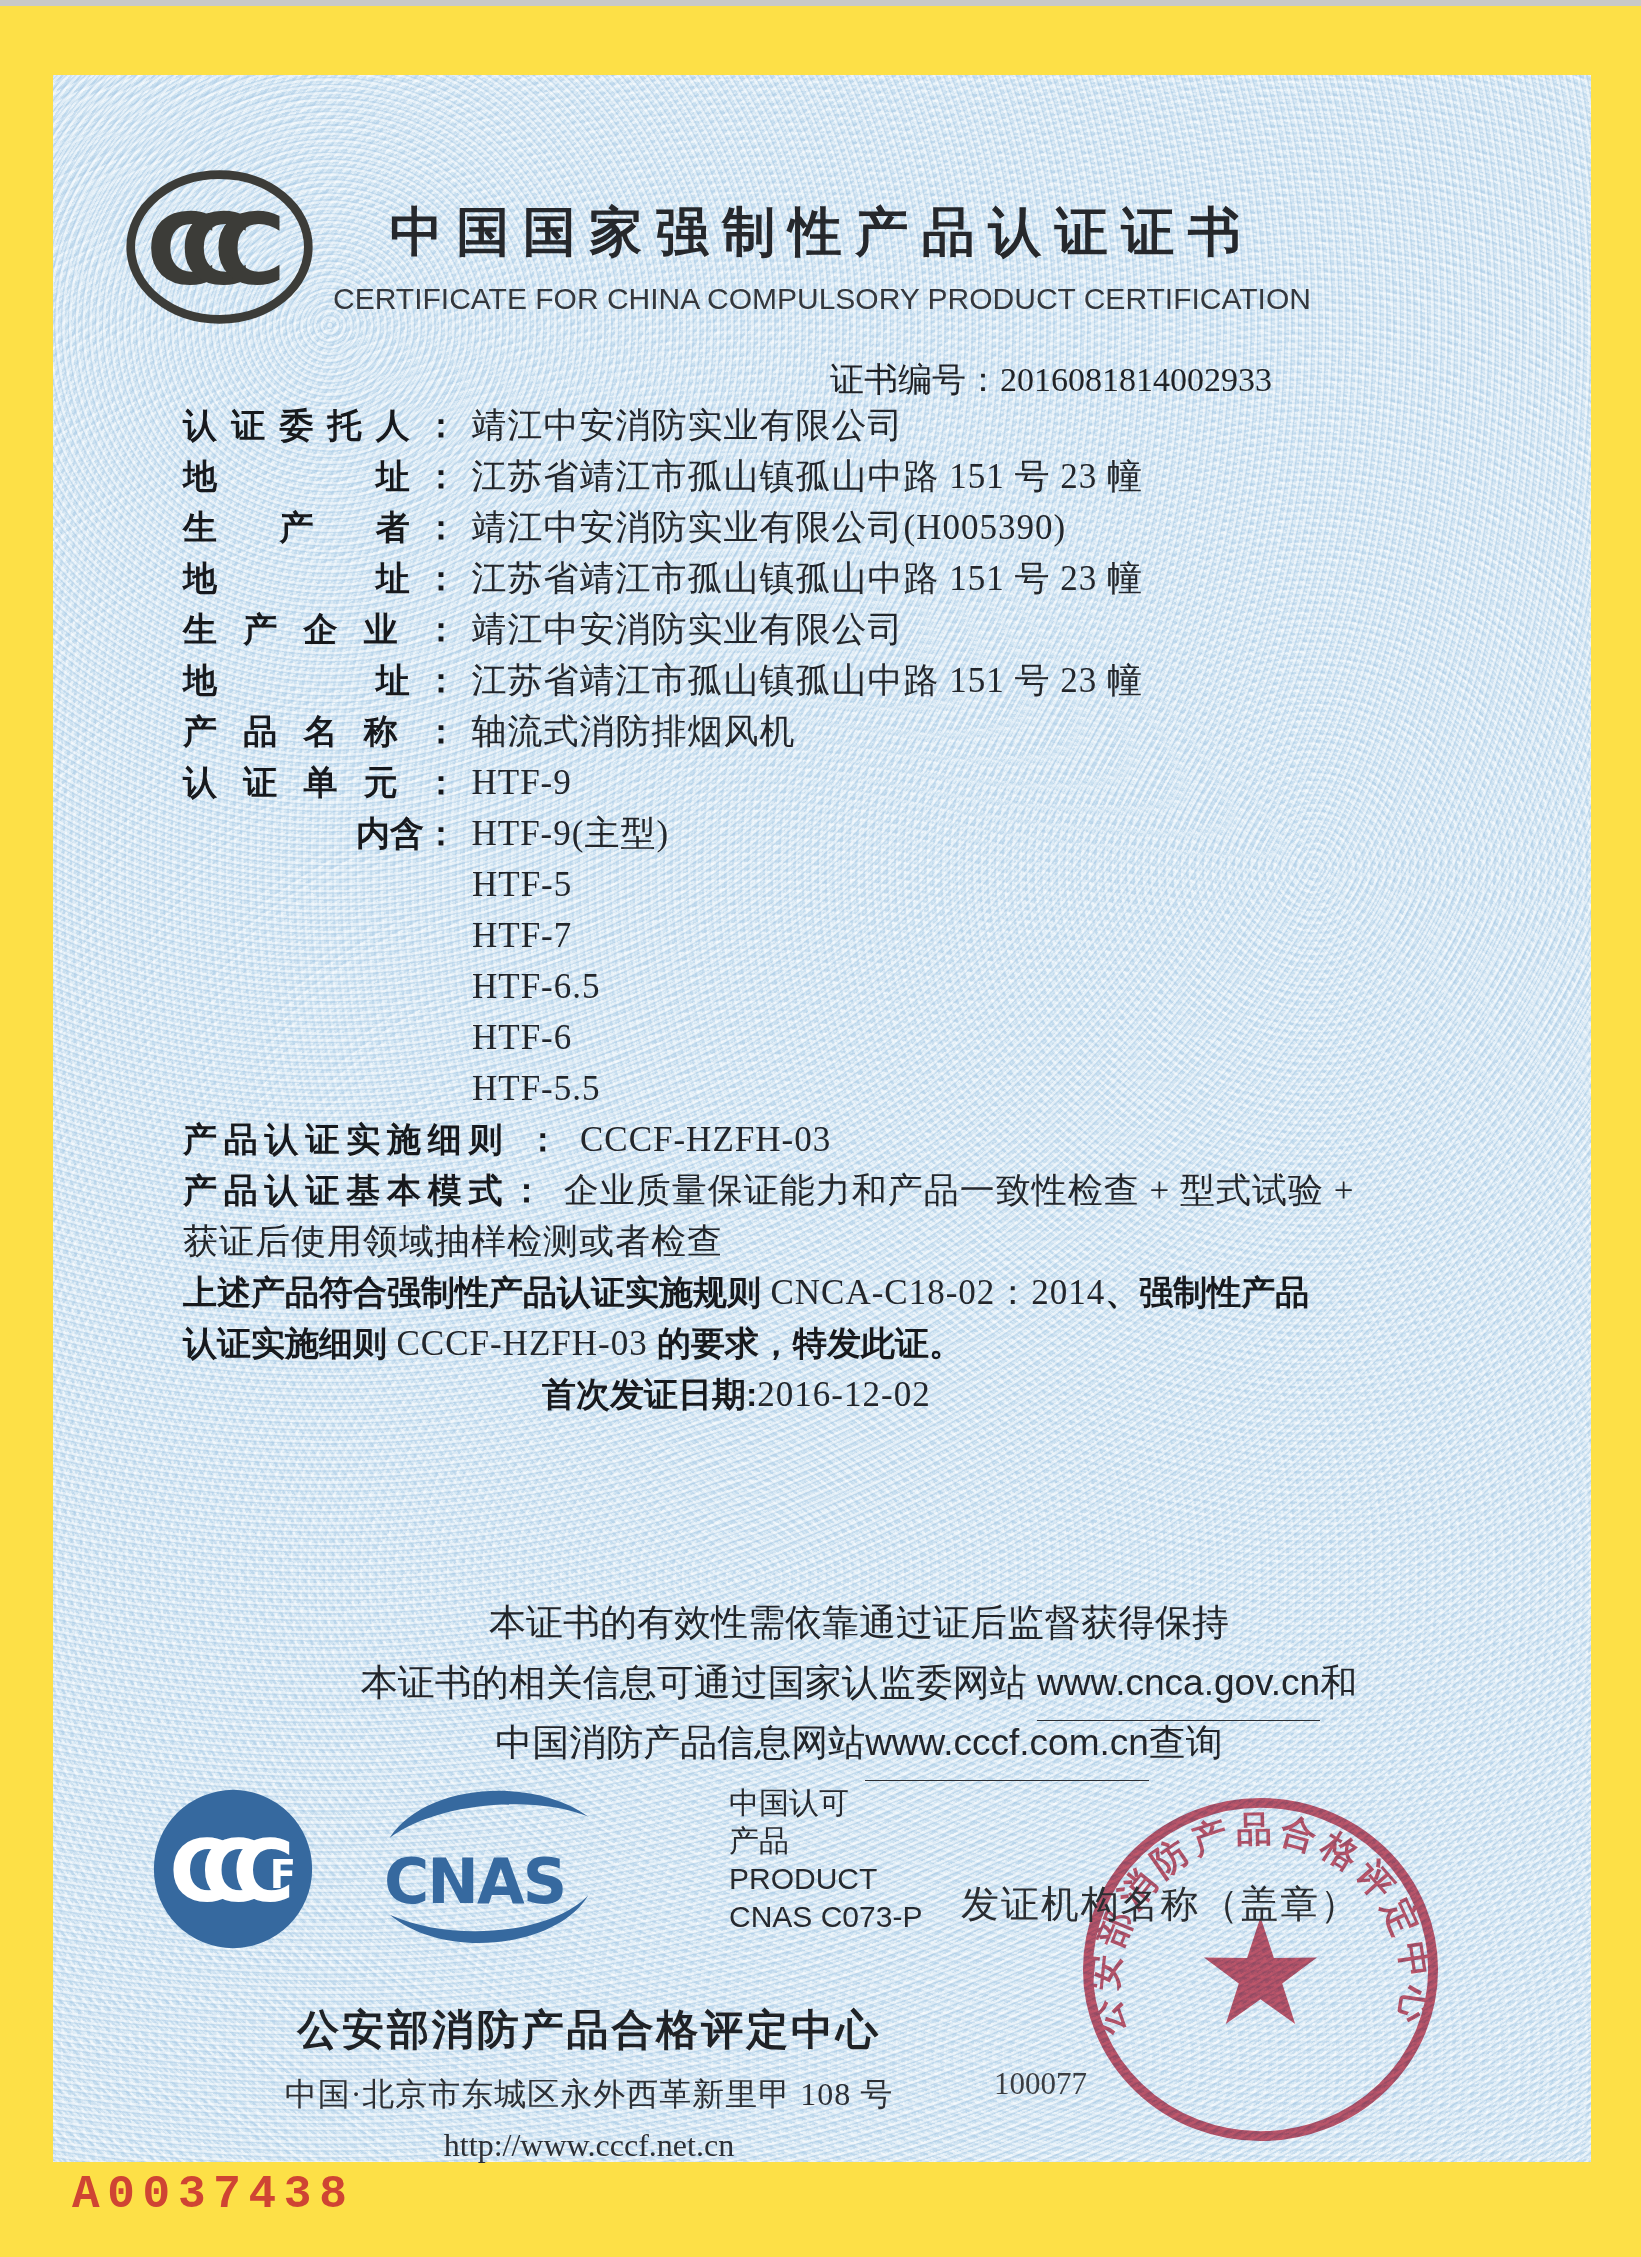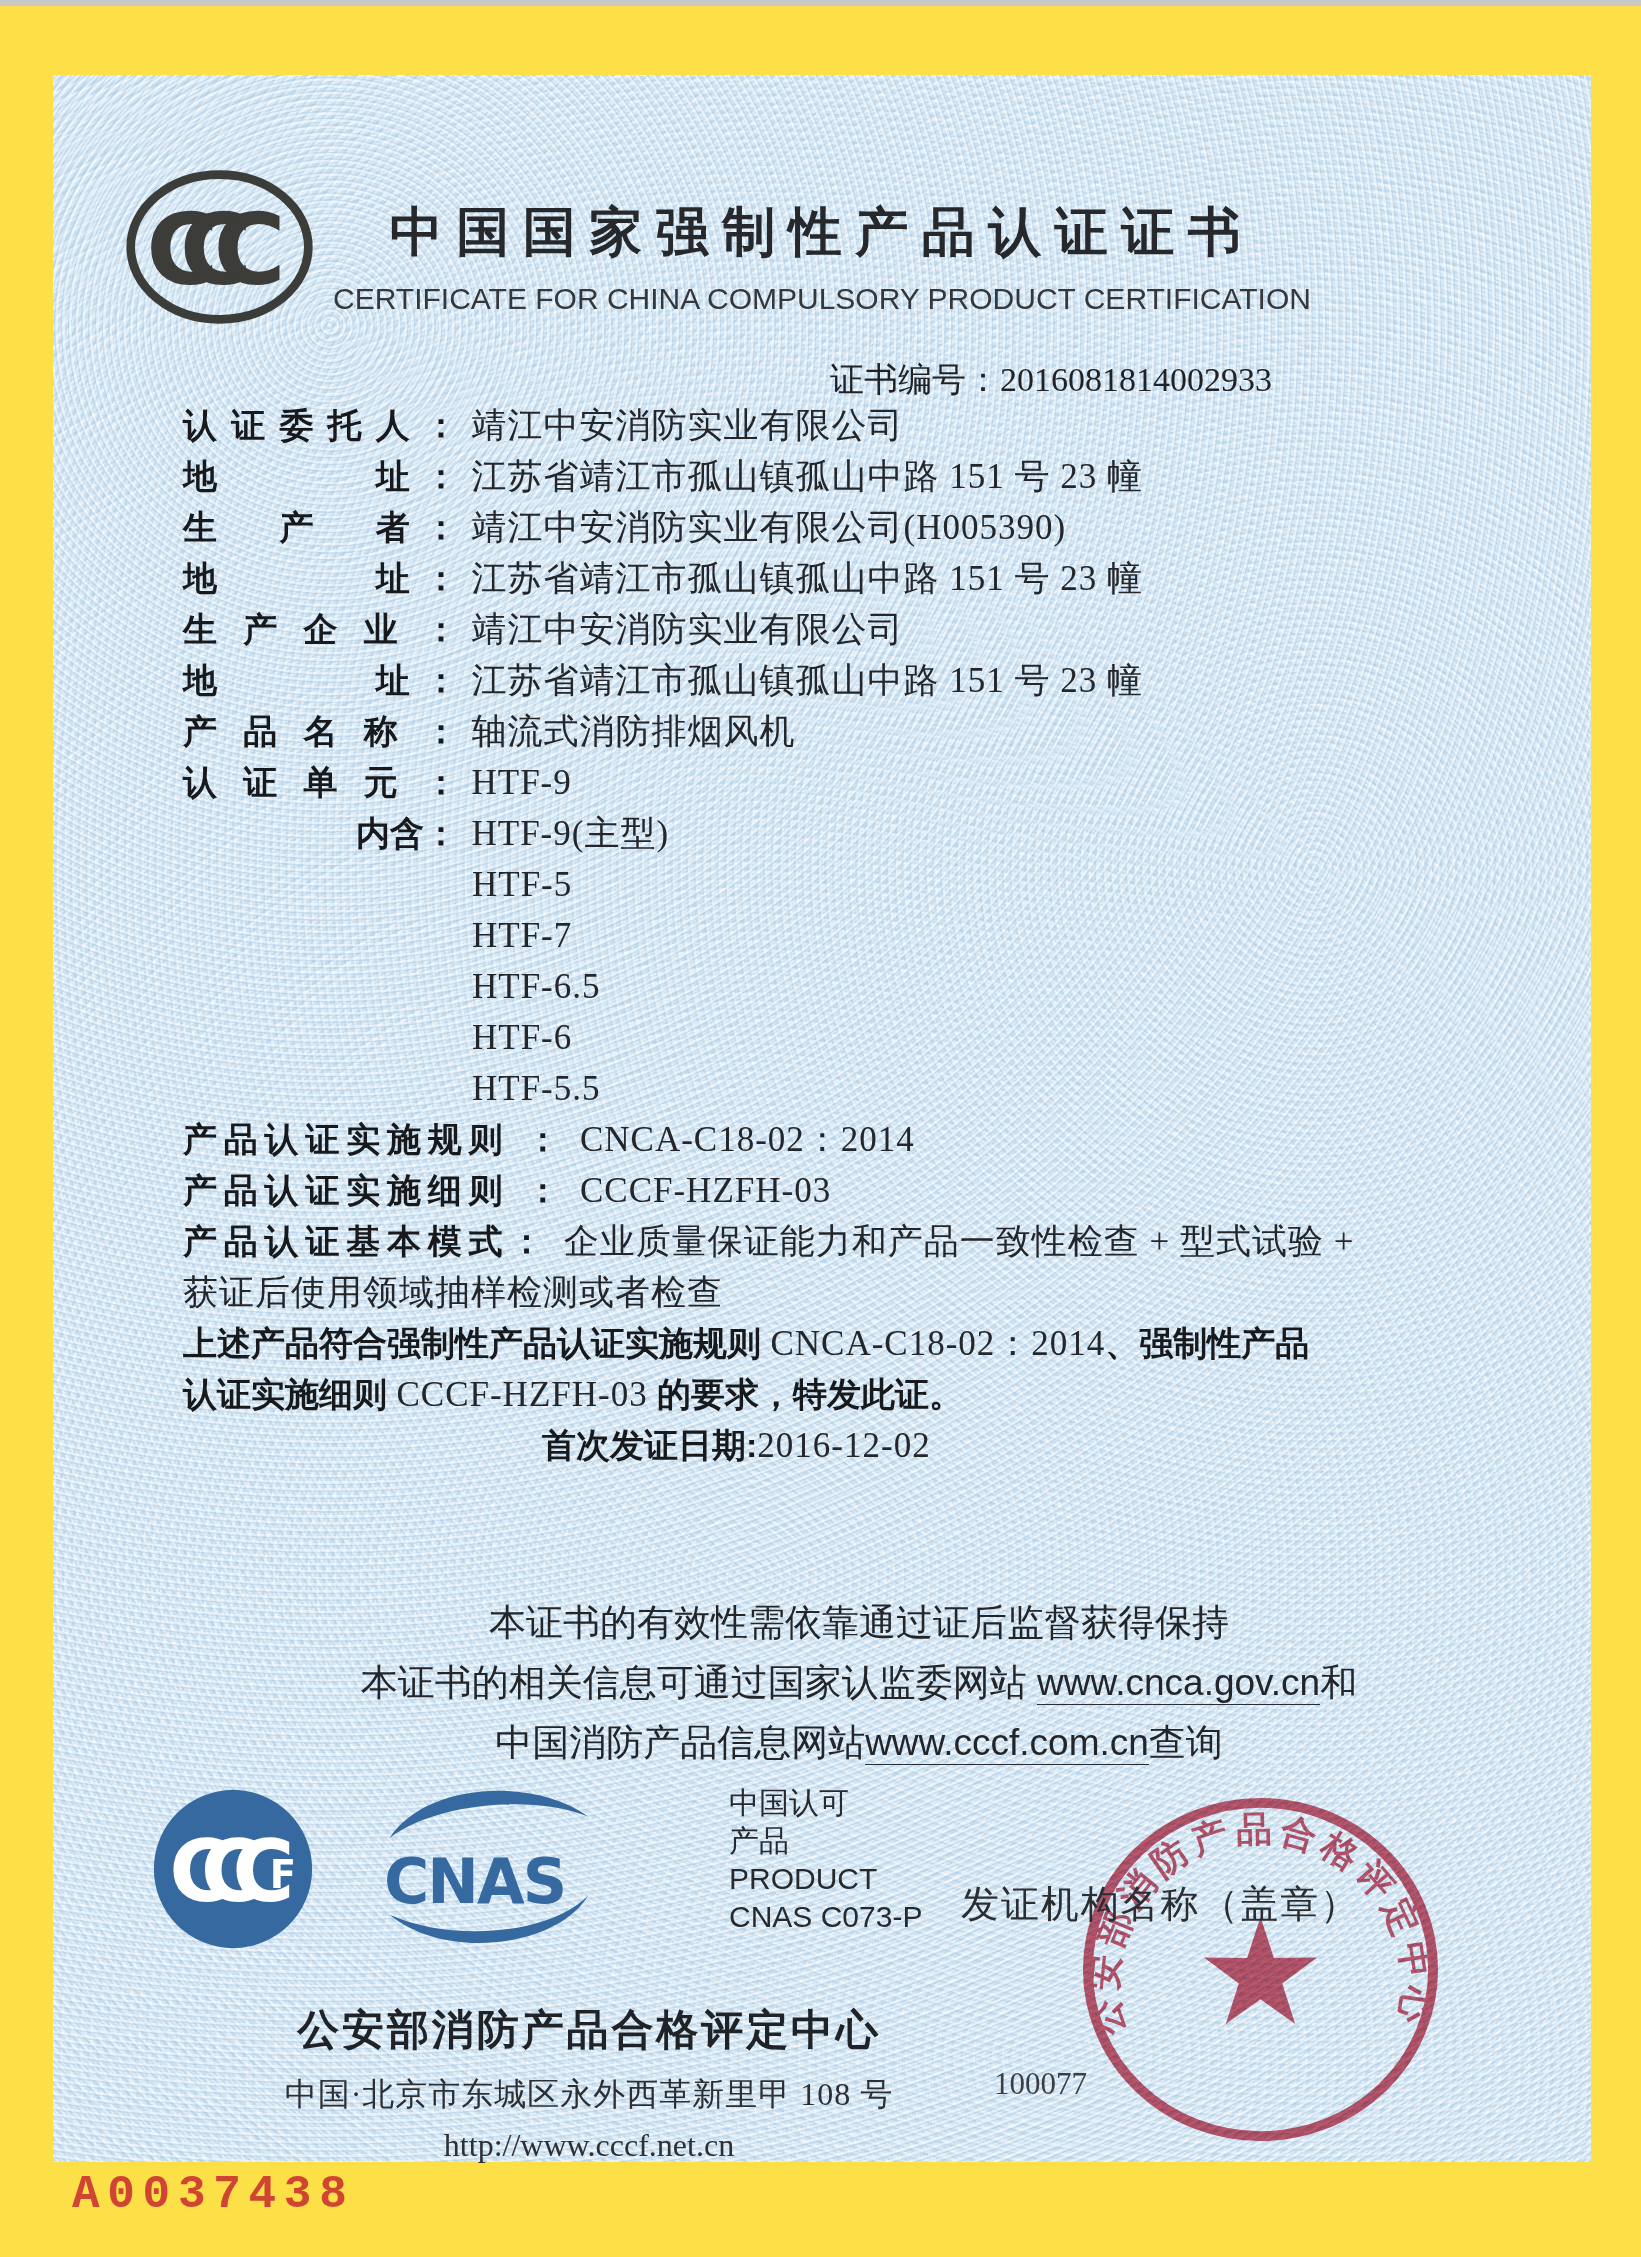--- a/index.html
+++ b/index.html
@@ -31,21 +31,21 @@
   .lab2{font-weight:bold;color:#17191d;letter-spacing:6.8px;margin-right:13.5px;}
   .lab2.wide{letter-spacing:9.7px;}
   .b{font-weight:bold;color:#17191d;}
   .c{font-family:"Liberation Serif",serif;font-size:35px;letter-spacing:1px;color:#23262b;}
   .gap{display:inline-block;width:42px;}
   .indent-date{margin-left:359px;}
   
   .notices{position:absolute;left:130px;top:1518px;width:1352px;text-align:center;
            font-size:37px;color:#22252a;}
   .nline{height:60px;line-height:60px;white-space:nowrap;}
-  .link{border-bottom:1.9px solid #2a2d33;padding-bottom:1px;}
+  .link{border-bottom:1.9px solid #2a2d33;padding-bottom:17px;}
   
   .cccf{position:absolute;left:97px;top:1711px;}
   .cnas{position:absolute;left:319px;top:1701px;}
   .accred{position:absolute;left:676px;top:1709px;font-size:30px;line-height:38px;color:#26292e;}
   .accred .cjk{font-family:"Liberation Serif",serif;}
   .stamp-caption{position:absolute;left:908px;top:1804px;width:579px;font-size:38px;
                  font-family:"Liberation Serif",serif;letter-spacing:1.9px;color:#2a2d31;z-index:3;}
   .stamp{position:absolute;left:1019px;top:1711px;width:377px;height:367px;
          mix-blend-mode:multiply;opacity:.85;z-index:2;}
   
@@ -106,23 +106,20 @@
       </div>
       <div class="line">
         <span class="lab end">内含：</span><span class="val">HTF-9(主型)</span>
       </div>
       <div class="line"><span class="model">HTF-5</span></div>
       <div class="line"><span class="model">HTF-7</span></div>
       <div class="line"><span class="model">HTF-6.5</span></div>
       <div class="line"><span class="model">HTF-6</span></div>
       <div class="line"><span class="model">HTF-5.5</span></div>
 
-      <div class="line">
-        <span class="lab2">产品认证实施规则 ：</span><span class="c">CNCA-C18-02：2014</span>
-      </div>
       <div class="line">
         <span class="lab2">产品认证实施细则 ：</span><span class="c">CCCF-HZFH-03</span>
       </div>
       <div class="line">
         <span class="lab2">产品认证基本模式：</span><span class="c">企业质量保证能力和产品一致性检查 + 型式试验 +</span>
       </div>
       <div class="line">
         <span class="c">获证后使用领域抽样检测或者检查</span>
       </div>
 

